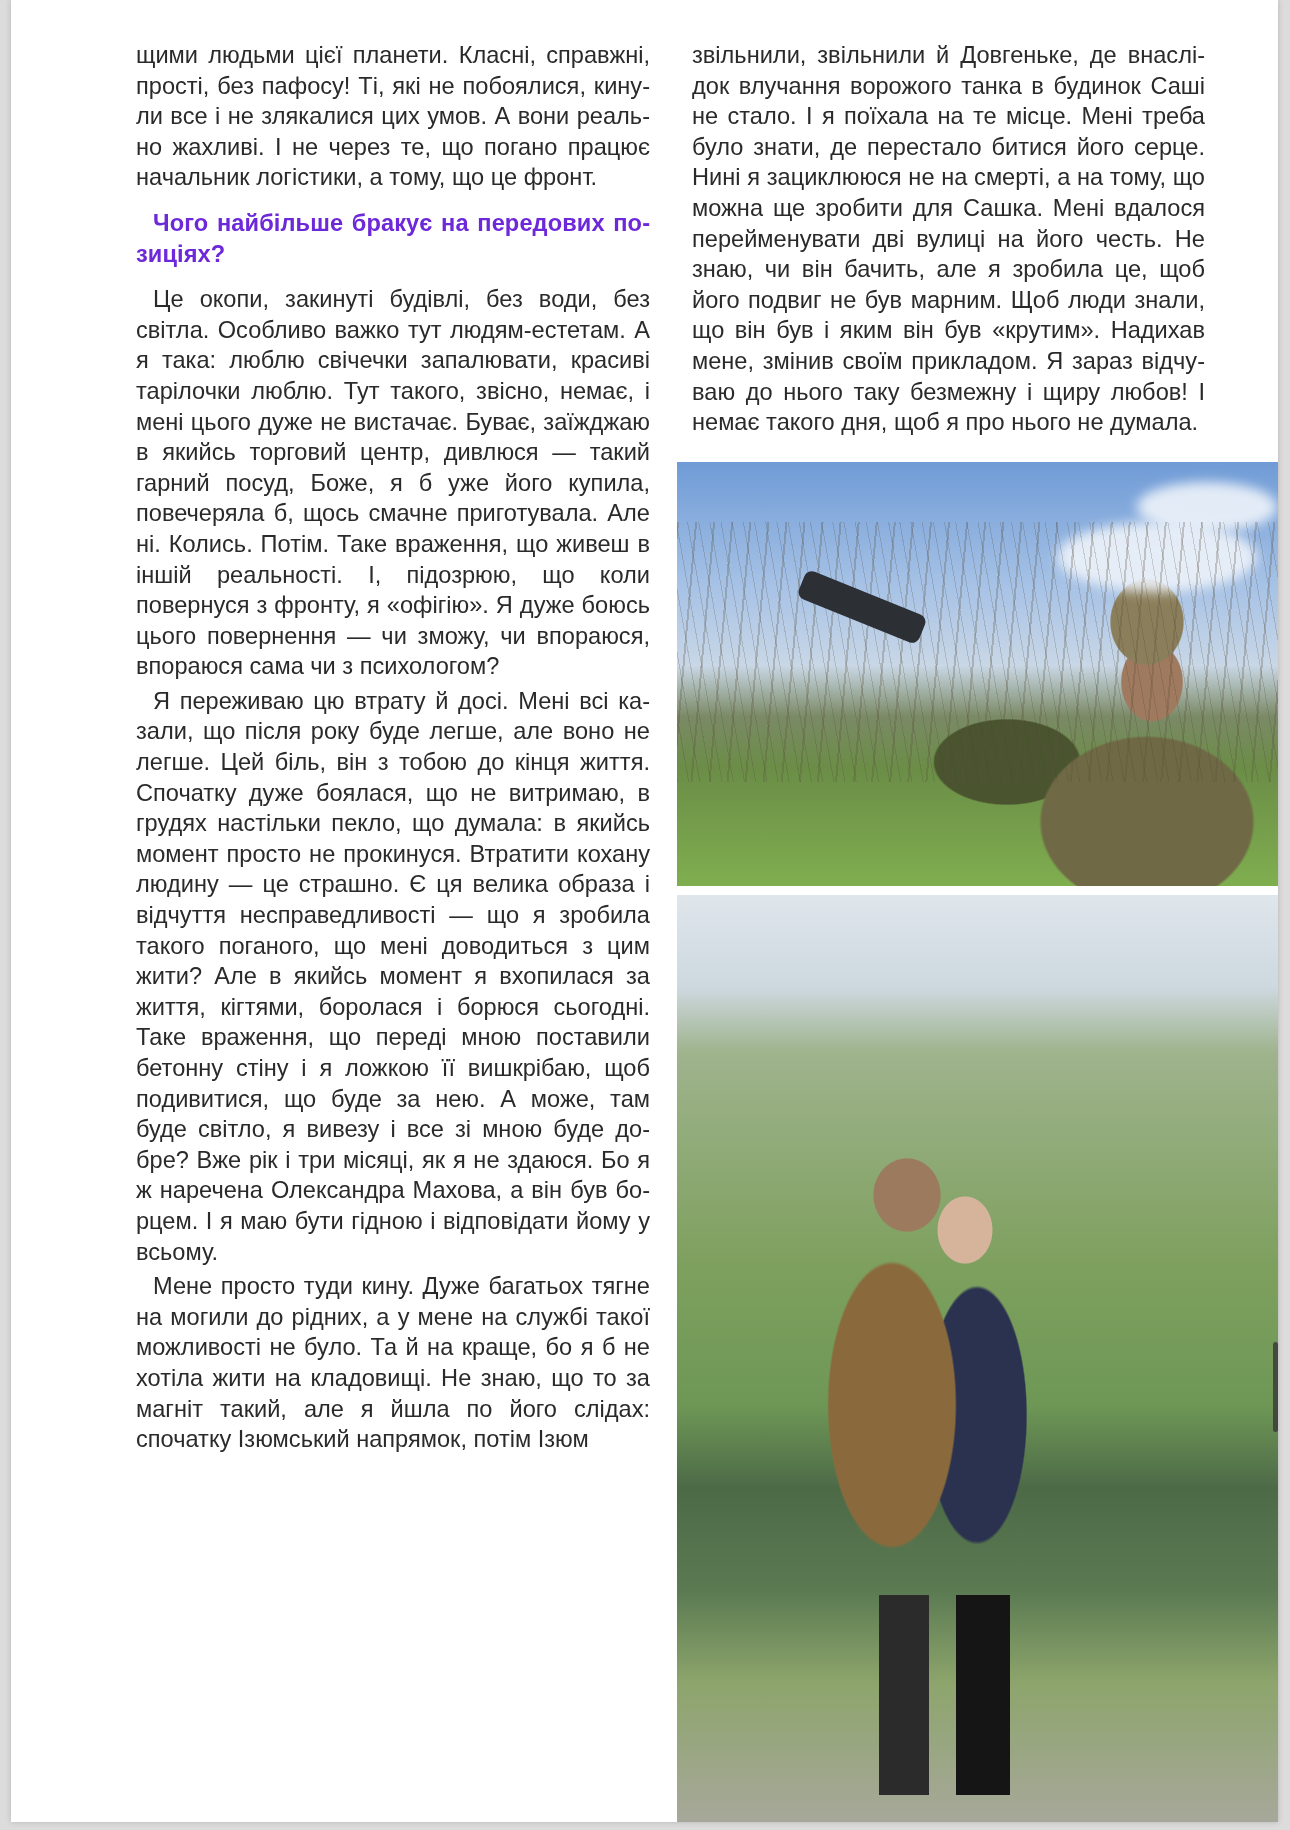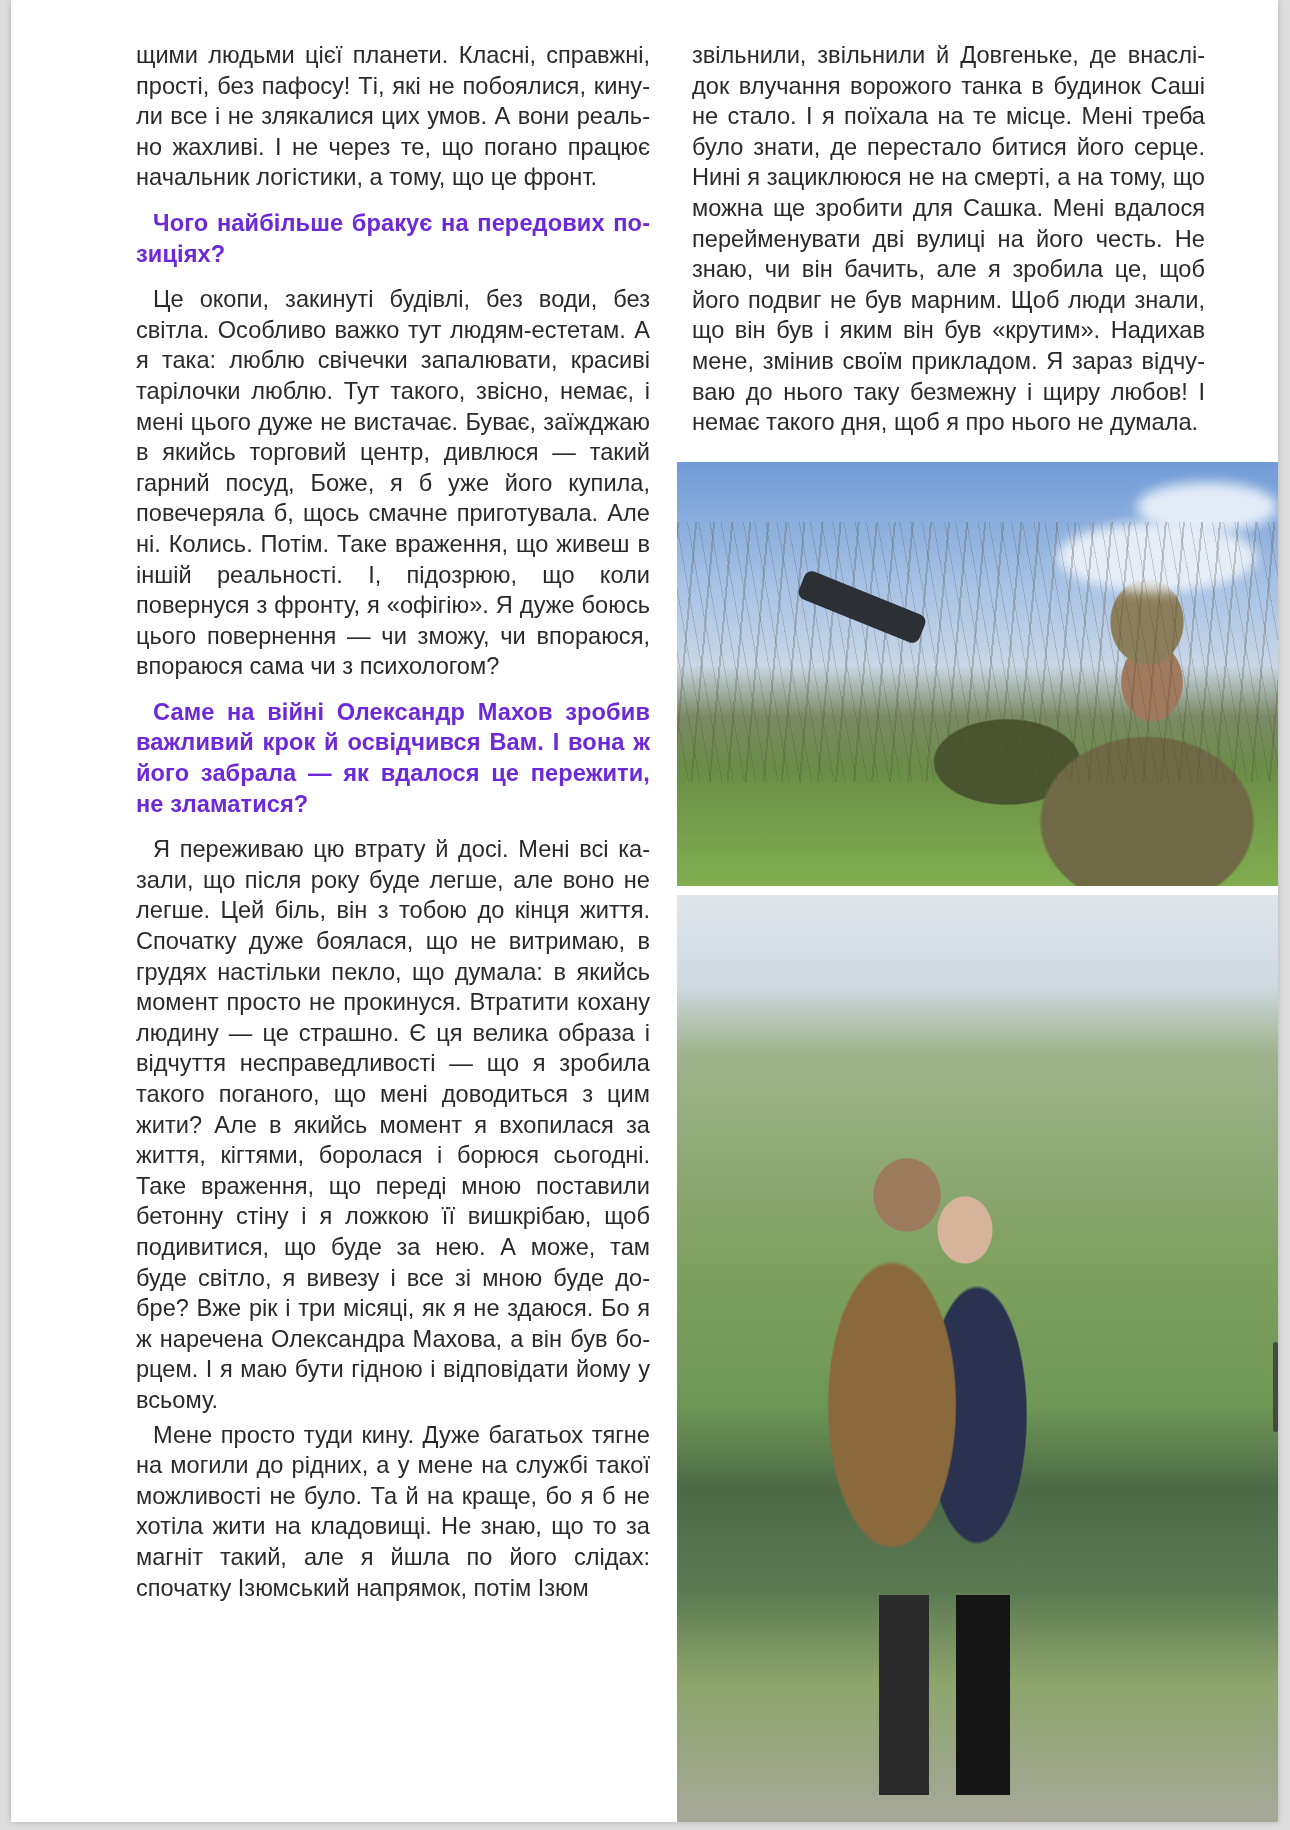--- a/index.html
+++ b/index.html
@@ -124,21 +124,20 @@
     }
   </style>
 </head>
 <body>
 
 <div class="sheet">
   <div class="col col-left">
     <p>щими людьми цієї планети. Класні, справжні, прості, без пафосу! Ті, які не побоялися, кину­ли все і не злякалися цих умов. А вони реаль­но жахливі. І не через те, що погано працює начальник логістики, а тому, що це фронт.</p>
     <p class="question">Чого найбільше бракує на передових по­зиціях?</p>
     <p class="indent">Це окопи, закинуті будівлі, без води, без світла. Особливо важко тут людям-естетам. А я така: люблю свічечки запалювати, кра­сиві тарілочки люблю. Тут такого, звісно, не­має, і мені цього дуже не вистачає. Буває, заїжджаю в якийсь торговий центр, дивлюся — такий гарний посуд, Боже, я б уже його купила, повечеряла б, щось смачне приготу­вала. Але ні. Колись. Потім. Таке враження, що живеш в іншій реальності. І, підозрюю, що коли повернуся з фронту, я «офігію». Я дуже боюсь цього повернення — чи зможу, чи впораюся, впораюся сама чи з психоло­гом?</p>
-    <p class="question">Саме на війні Олександр Махов зробив важливий крок й освідчився Вам. І вона ж його забрала — як вдалося це пережити, не зламатися?</p>
     <p class="indent">Я переживаю цю втрату й досі. Мені всі ка­зали, що після року буде легше, але воно не легше. Цей біль, він з тобою до кінця життя. Спочатку дуже боялася, що не витримаю, в грудях настільки пекло, що думала: в якийсь момент просто не прокинуся. Втратити коха­ну людину — це страшно. Є ця велика образа і відчуття несправедливості — що я зробила такого поганого, що мені доводиться з цим жити? Але в якийсь момент я вхопилася за життя, кігтями, боролася і борюся сьогодні. Таке враження, що переді мною поставили бетонну стіну і я ложкою її вишкрібаю, щоб подивитися, що буде за нею. А може, там буде світло, я вивезу і все зі мною буде до­бре? Вже рік і три місяці, як я не здаюся. Бо я ж наречена Олександра Махова, а він був бо­рцем. І я маю бути гідною і відповідати йому у всьому.</p>
     <p class="indent">Мене просто туди кину. Дуже багатьох тягне на могили до рідних, а у мене на службі та­кої можливості не було. Та й на краще, бо я б не хотіла жити на кладовищі. Не знаю, що то за магніт такий, але я йшла по його слідах: спочатку Ізюмський напрямок, потім Ізюм</p>
   </div>
 
   <div class="col col-right">
     <p>звільнили, звільнили й Довгеньке, де внаслі­док влучання ворожого танка в будинок Саші не стало. І я поїхала на те місце. Мені треба було знати, де перестало битися його серце. Нині я  зациклююся не на смерті, а на тому, що можна ще зробити для Сашка. Мені вда­лося перейменувати дві вулиці на його честь. Не знаю, чи він бачить, але я зробила це, щоб його подвиг не був марним. Щоб люди знали, що він був і яким він був «крутим». Надихав мене, змінив своїм прикладом. Я зараз відчу­ваю до нього таку безмежну і щиру любов! І немає такого дня, щоб я про нього не думала.</p>
   </div>
 </div>
 
 <div class="photo photo-soldier" title="Soldier in helmet and plate carrier with Ukrainian flag patch holding a drone and its controller in a field with bare trees">

